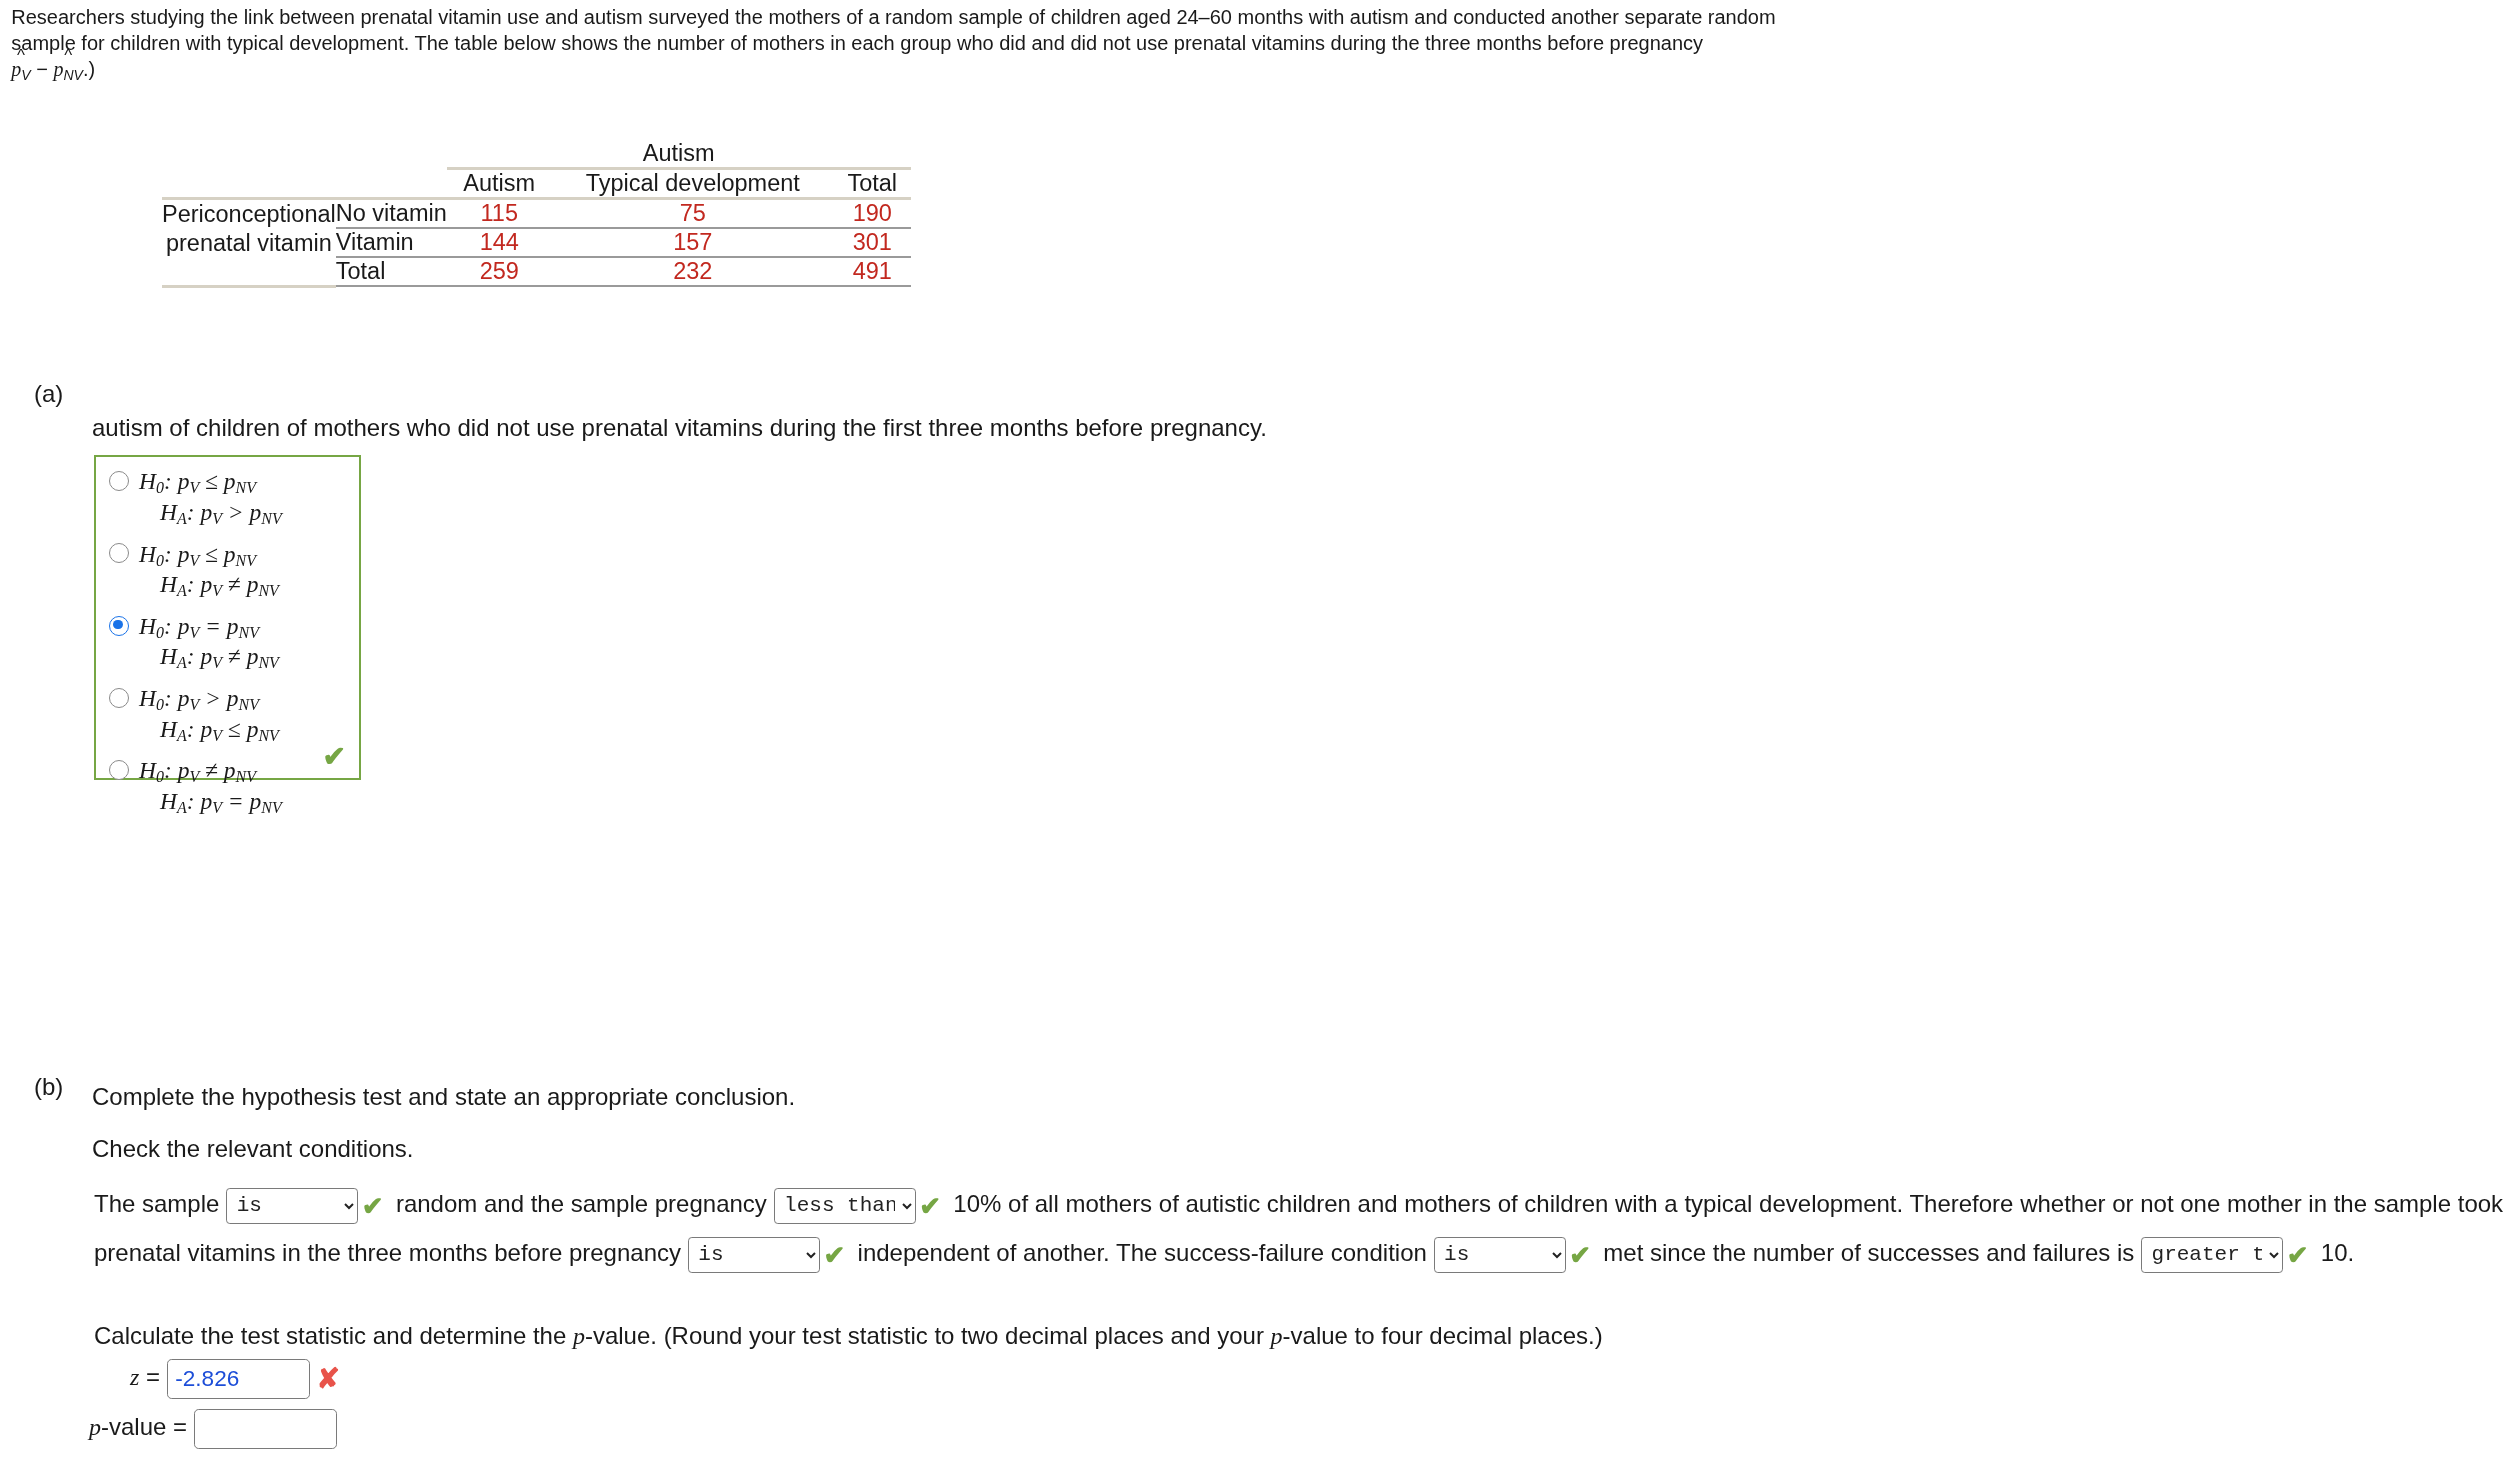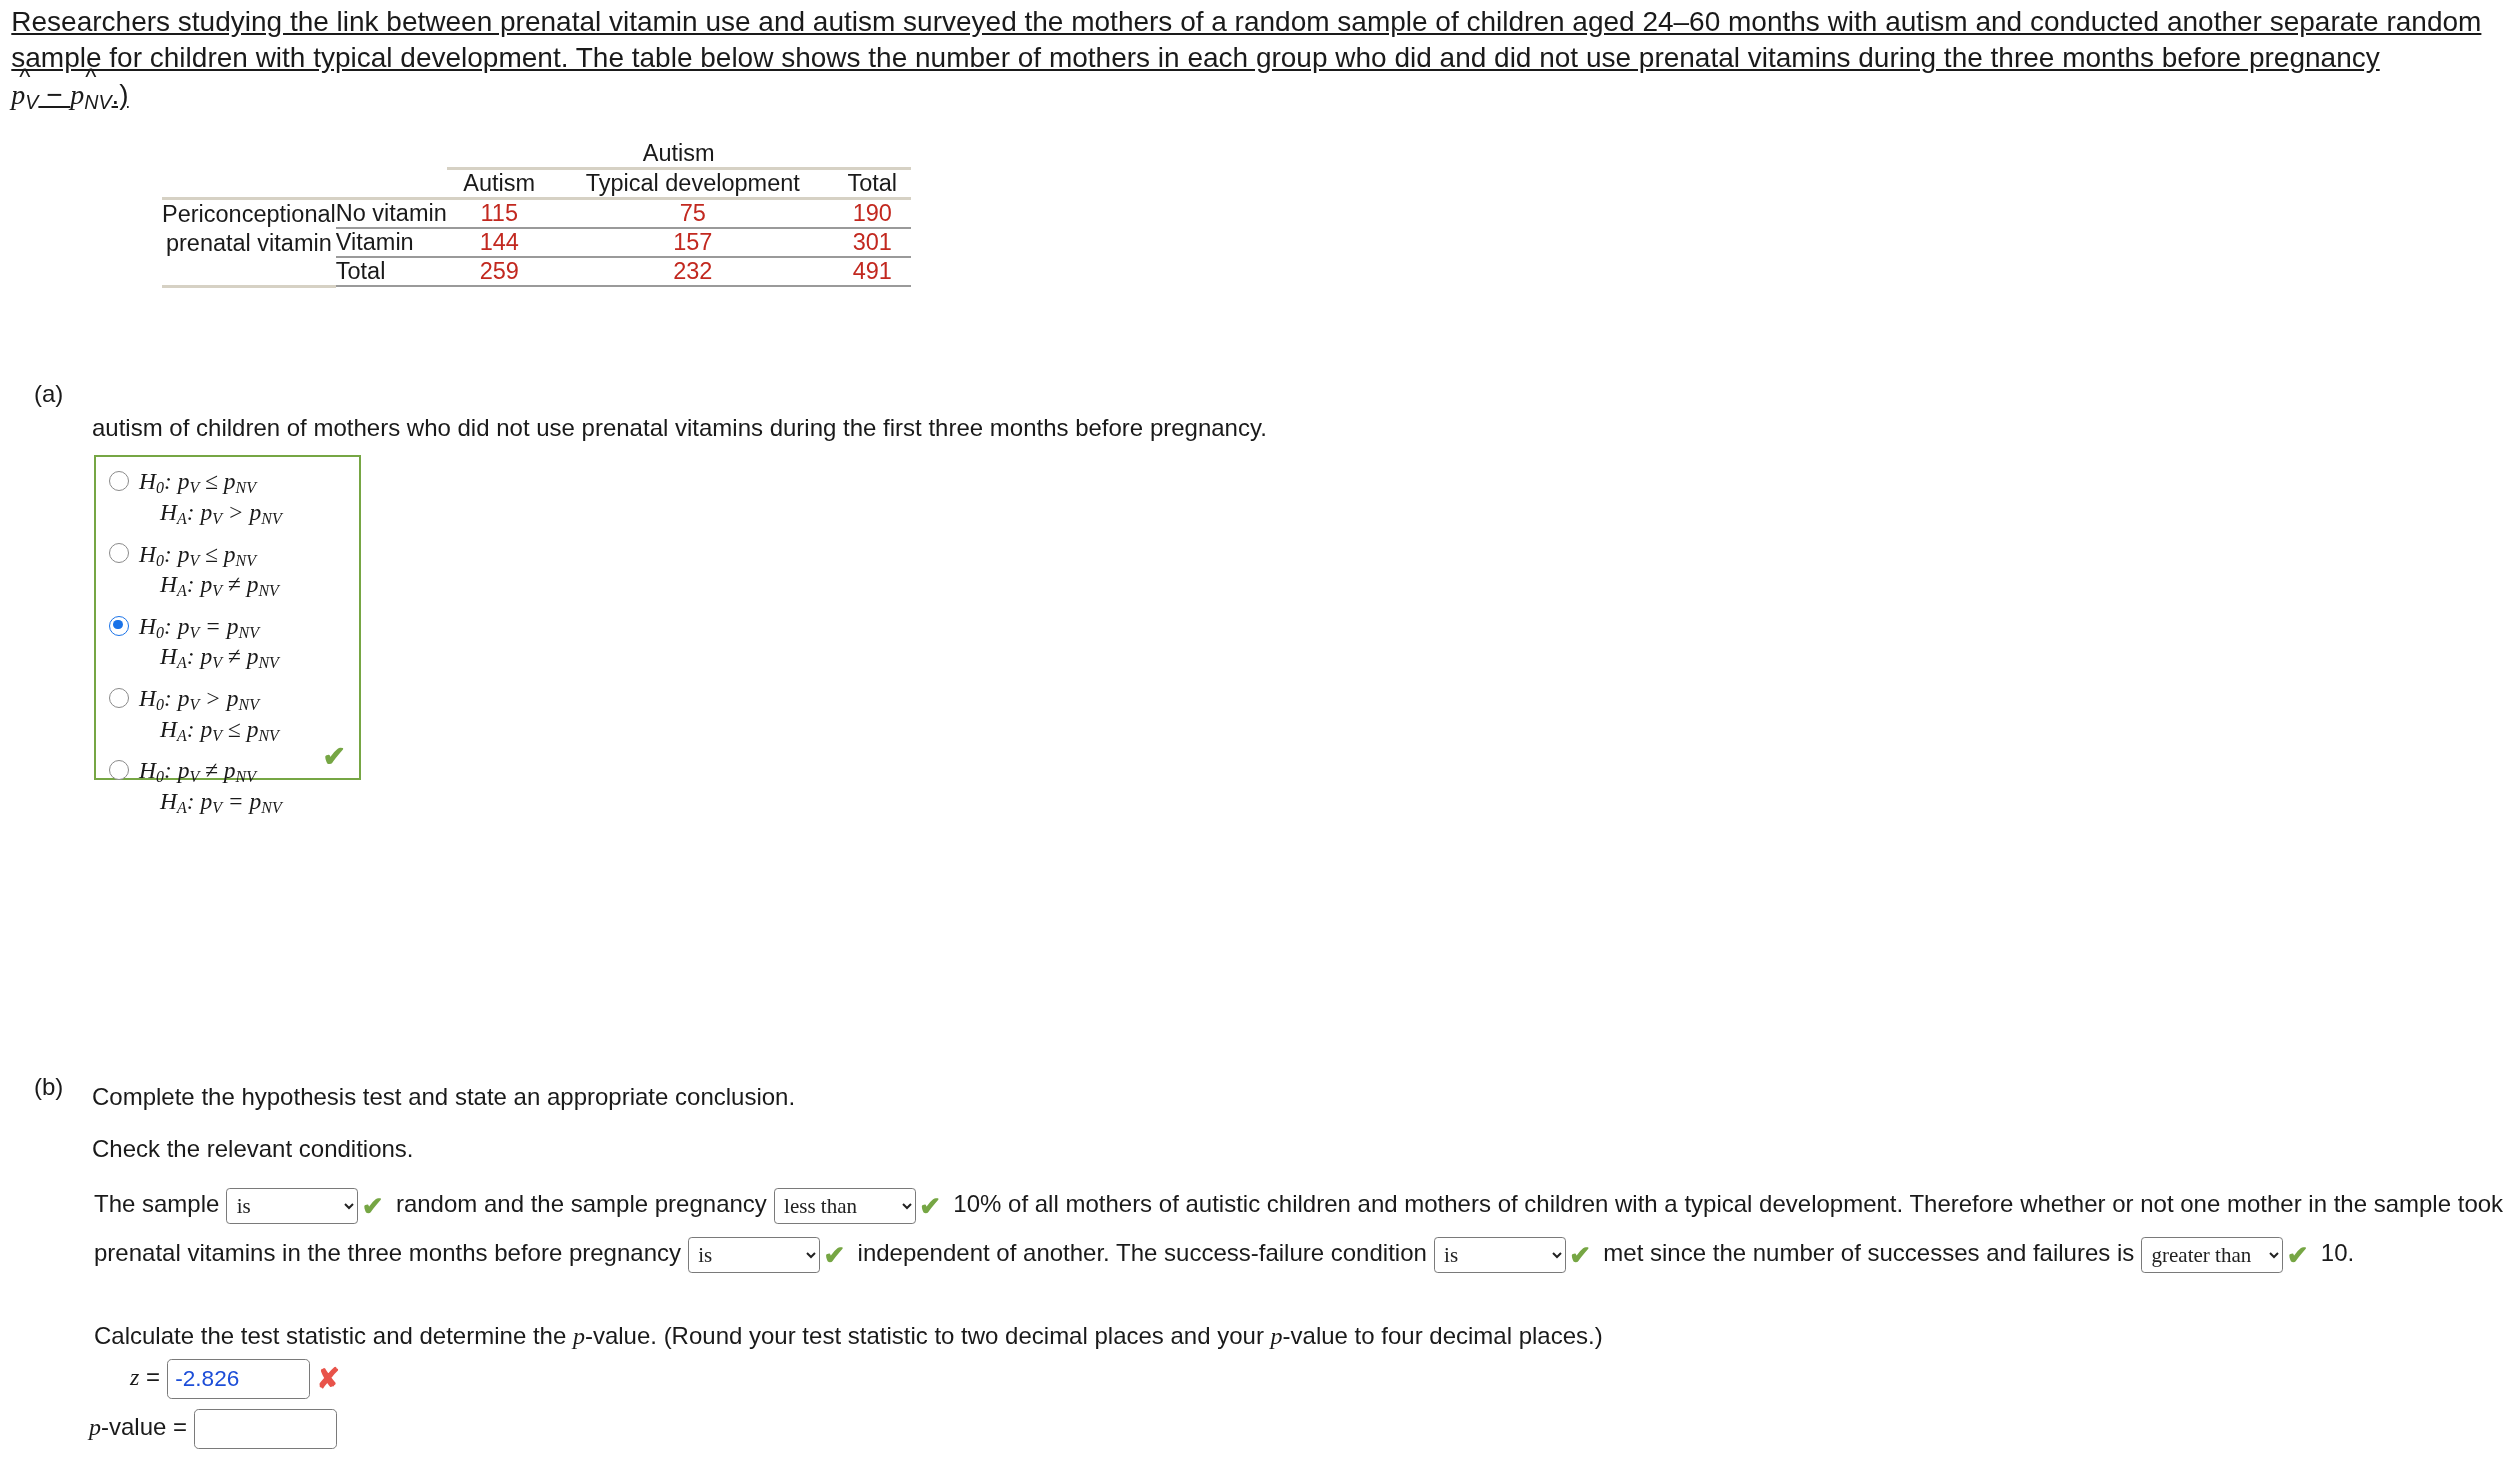--- a/index.html
+++ b/index.html
@@ -17,22 +17,21 @@
     overflow: hidden;
   }
 
   
   .intro {
     position: absolute;
     left: 11.3px;
     top: 3.8px;
     width: 2495px;
     line-height: 1.30;
-    font-size: 28px;
-    text-decoration: underline;
+    font-size: 20px;
   }
   sub.vsub { font-size: 0.70em; font-style: italic; vertical-align: -0.28em; }
 
   .phat { position: relative; display: inline-block; }
   .phat > .hatp { font-family: "Liberation Serif", serif; font-style: italic; }
   .phat > .hatmark {
     position: absolute; left: 0px; top: -0.62em;
     width: 100%; text-align: center; font-size: 0.85em;
   }
 
@@ -166,21 +165,21 @@
     color: #e8534a;
     font-size: 28px;
     font-weight: bold;
     line-height: 1;
     display: inline-block;
     transform: translateY(2.8px);
   }
 
   
   select.dd {
-    font-family: Liberation Serif, serif;
+    font-family: Liberation Mono, monospace;
     font-size: 21px;
     color: #222;
     background: #fff;
     border: 1.9px solid #7a7a7a;
     border-radius: 3.8px;
     height: 36px;
     padding: 0 3.8px 0 5.6px;
     vertical-align: middle;
     -webkit-appearance: menulist;
     appearance: menulist;

